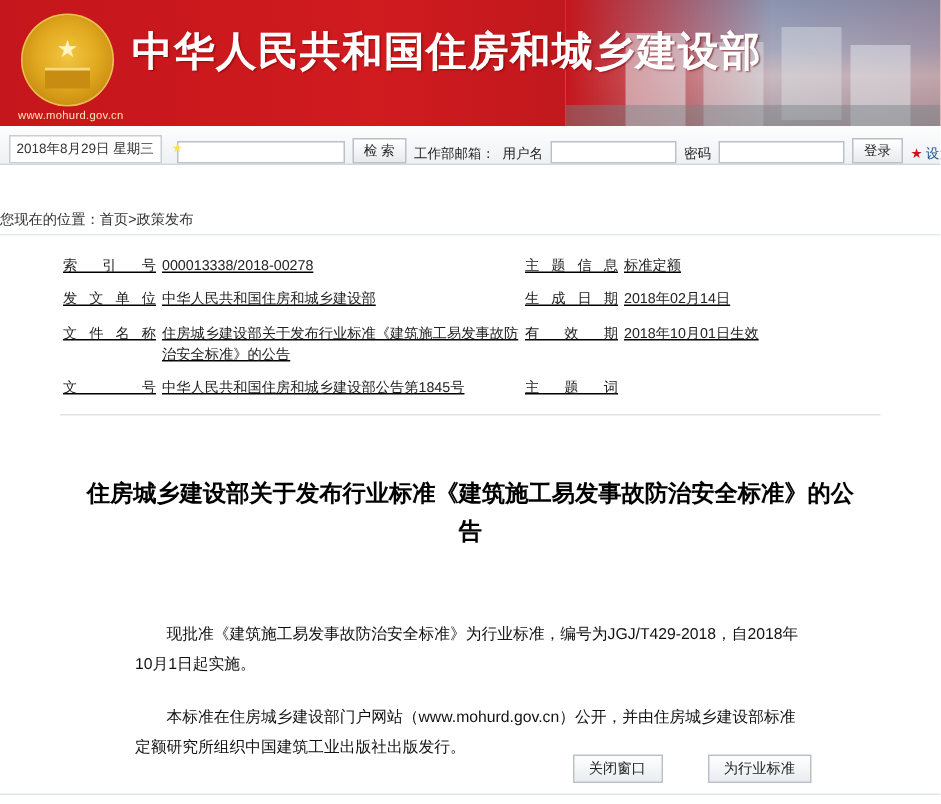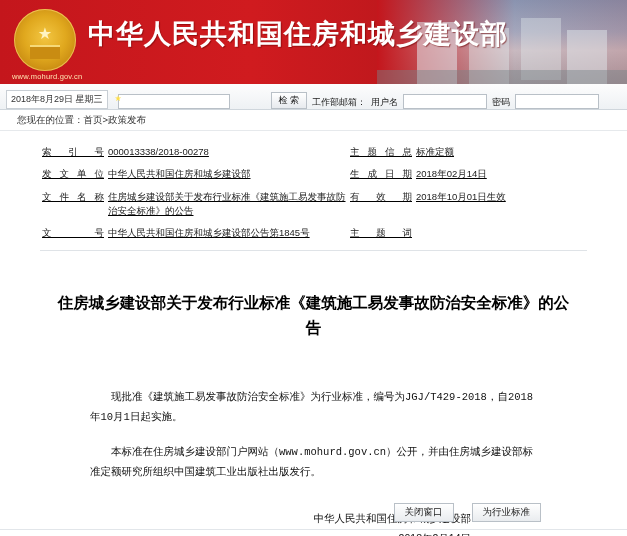--- a/index.html
+++ b/index.html
@@ -167,45 +167,45 @@
     white-space: nowrap;
   }
   .tb-btn {
     font-size: 9px;
     color: #222;
     border: 1px solid #b9c0c7;
     background: linear-gradient(180deg,#ffffff,#e7eaee);
     padding: 1px 7px;
     white-space: nowrap;
     cursor: pointer;
-    margin-left: 36px;
   }
   .tb-right {
     margin-left: auto;
     display: flex;
     gap: 10px;
     padding-right: 4px;
   }
   .tb-link {
     font-size: 9px;
     color: #1a4f8a;
     white-space: nowrap;
     cursor: pointer;
   }
   .tb-link .ico { color: #c4161c; margin-right: 2px; }
 
   
   .crumb {
     height: 20px;
     display: flex;
     align-items: center;
-    padding-left: 17px;
+    padding-left: 0;
     font-size: 9.5px;
     color: #333;
     border-bottom: 1px solid #e6e9ec;
+    margin-top: 26px;
   }
   .crumb b { font-weight: normal; }
 
   
   .info-wrap {
     padding: 10px 40px 0 40px;
     text-decoration: underline;
   }
   table.info {
     width: 100%;
@@ -253,40 +253,39 @@
     line-height: 1.6;
     font-family: "DejaVu Sans", "Liberation Sans", sans-serif;
   }
   .doc-p {
     font-size: 10.5px;
     line-height: 1.95;
     text-indent: 21px;
     margin: 0 0 14px 0;
     padding: 0 38px;
     color: #111;
-    font-family: Liberation Mono, monospace;
   }
   .signature {
     margin-top: 26px;
     padding-right: 104px;
     text-align: right;
     font-size: 10.5px;
     line-height: 1.9;
     color: #111;
   }
 
   
   .footer {
     position: absolute;
     left: 0;
     right: 0;
     bottom: 14px;
     display: flex;
     justify-content: flex-end;
-    gap: 18px;
+    gap: 30px;
     padding-right: 86px;
   }
   .ft-btn {
     font-size: 9.5px;
     color: #222;
     border: 1px solid #b9c0c7;
     background: linear-gradient(180deg,#ffffff,#e9ecef);
     padding: 2px 10px;
     cursor: pointer;
   }

